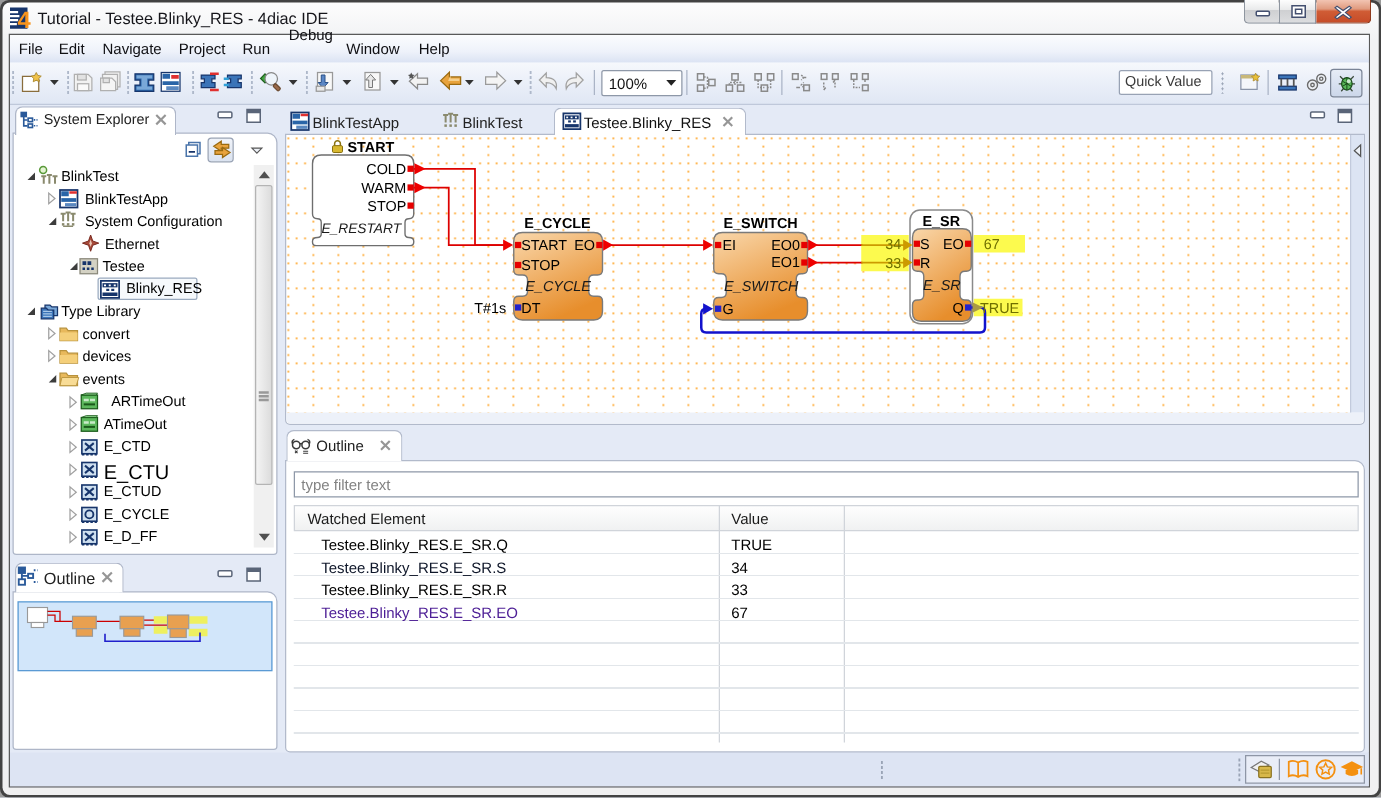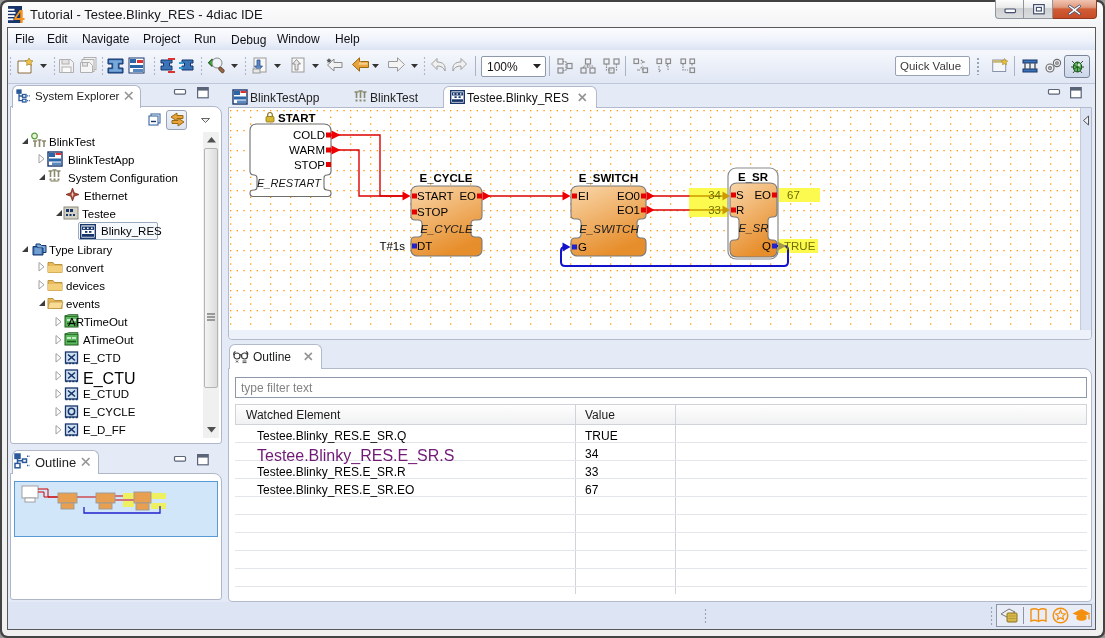--- a/index.html
+++ b/index.html
@@ -41,21 +41,21 @@
 </div>
 
 <div class="a" style="left:7px;top:27px;width:1089px;height:603px;border:1px solid #595959;background:#e4eaf6"></div>
 
 <div class="a" style="left:8px;top:28px;width:1087px;height:22px;background:linear-gradient(180deg,#fbfcfe,#eef2fa 60%,#dbe3f3)"></div>
 <div class="t" style="left:15px;top:33px;font-size:12px;color:#101014">File</div>
 <div class="t" style="left:47px;top:33px;font-size:12px;color:#101014">Edit</div>
 <div class="t" style="left:82px;top:33px;font-size:12px;color:#101014">Navigate</div>
 <div class="t" style="left:143px;top:33px;font-size:12px;color:#101014">Project</div>
 <div class="t" style="left:194px;top:33px;font-size:12px;color:#101014">Run</div>
-<div class="t" style="left:231px;top:34px;font-size:12px;color:#101014">Debug</div>
+<div class="t" style="left:231px;top:22px;font-size:12px;color:#101014">Debug</div>
 <div class="t" style="left:277px;top:33px;font-size:12px;color:#101014">Window</div>
 <div class="t" style="left:335px;top:33px;font-size:12px;color:#101014">Help</div>
 
 <div class="a" style="left:8px;top:50px;width:1087px;height:34px;background:linear-gradient(180deg,#f6f8fc,#e9eef8 55%,#e0e7f4);border-bottom:1px solid #bfc8da"></div>
 <div id="toolbar">
  <div class="a grip" style="left:9px;top:56px"></div>
  <svg class="a" style="left:17px;top:58px" width="16" height="16">
       <path d="M1 3 h10 l3 3 v9 h-13 z" fill="#fff" stroke="#8a6d3b"></path>
       <path d="M11 3 l3 3 h-3 z" fill="#e8d9b0" stroke="#8a6d3b"></path>
       <path d="M12 0 l1.2 2.3 2.8 0.6 -2 1.9 0.4 2.6 -2.4-1.2 -2.4 1.2 0.4-2.6 -2-1.9 2.8-0.6 z" fill="#f0c24a" stroke="#a8862a" stroke-width="0.7"></path>
@@ -422,21 +422,21 @@
 
   <svg class="a" style="left:55px;top:317px" width="7" height="10">
         <path d="M1 0.5 L6 4.8 L1 9 Z" fill="#fdfdfd" stroke="#a0a0a0"></path>
       </svg>
   <svg class="a" style="left:64px;top:314px" width="15" height="15">
         <rect x="1" y="2" width="13" height="11" fill="#5cb85c" stroke="#1a5a1a"></rect>
         <path d="M3 5 h4 v2 h-4 z M8 5 h4 v2 h-4 z" fill="#c8eac8"></path>
         <path d="M3 9.5 h9" stroke="#1a5a1a" stroke-width="1.6"></path>
         <path d="M1 2 l4 -1.5 h9 l-1 1.5 z" fill="#8ad08a" stroke="#1a5a1a" stroke-width="0.7"></path>
       </svg>
-  <div class="t" style="left:68px;top:317px;font-size:11.5px;color:#000">ARTimeOut</div>
+  <div class="t" style="left:89px;top:317px;font-size:11.5px;color:#000">ARTimeOut</div>
 
   <svg class="a" style="left:55px;top:335px" width="7" height="10">
         <path d="M1 0.5 L6 4.8 L1 9 Z" fill="#fdfdfd" stroke="#a0a0a0"></path>
       </svg>
   <svg class="a" style="left:64px;top:332px" width="15" height="15">
         <rect x="1" y="2" width="13" height="11" fill="#5cb85c" stroke="#1a5a1a"></rect>
         <path d="M3 5 h4 v2 h-4 z M8 5 h4 v2 h-4 z" fill="#c8eac8"></path>
         <path d="M3 9.5 h9" stroke="#1a5a1a" stroke-width="1.6"></path>
         <path d="M1 2 l4 -1.5 h9 l-1 1.5 z" fill="#8ad08a" stroke="#1a5a1a" stroke-width="0.7"></path>
       </svg>
@@ -754,19 +754,19 @@
  <div class="a" style="left:235px;top:404px;width:852px;height:21px;background:linear-gradient(180deg,#fefefe,#f0f1f2);border:1px solid #d0d4da"></div>
  <div class="t" style="left:246px;top:409px;font-size:12px;color:#1a1a1a">Watched Element</div>
  <div class="t" style="left:585px;top:409px;font-size:12px;color:#1a1a1a">Value</div>
 
  <div class="a" style="left:575px;top:404px;width:1px;height:190px;background:#d0d4da"></div>
  <div class="a" style="left:675px;top:404px;width:1px;height:190px;background:#d0d4da"></div>
 
  <div class="a" style="left:235px;top:425px;width:852px;height:169px;background-image:repeating-linear-gradient(180deg,transparent 0 17px,#e2e6ea 17px 18px)"></div>
  <div class="t" style="left:257px;top:430px;font-size:12px;color:#000">Testee.Blinky_RES.E_SR.Q</div>
  <div class="t" style="left:585px;top:430px;font-size:12px;color:#000">TRUE</div>
- <div class="t" style="left:257px;top:448px;font-size:16px;color:#701a75">Testee.Blinky_RES.E_SR.S</div>
+ <div class="t" style="left:257px;top:448px;font-size:12px;color:#0f172a">Testee.Blinky_RES.E_SR.S</div>
  <div class="t" style="left:585px;top:448px;font-size:12px;color:#000">34</div>
  <div class="t" style="left:257px;top:466px;font-size:12px;color:#000">Testee.Blinky_RES.E_SR.R</div>
  <div class="t" style="left:585px;top:466px;font-size:12px;color:#000">33</div>
- <div class="t" style="left:257px;top:484px;font-size:12px;color:#000000">Testee.Blinky_RES.E_SR.EO</div>
+ <div class="t" style="left:257px;top:484px;font-size:12px;color:#4c1d95">Testee.Blinky_RES.E_SR.EO</div>
  <div class="t" style="left:585px;top:484px;font-size:12px;color:#000">67</div>
 </div>
 
 </body></html>

